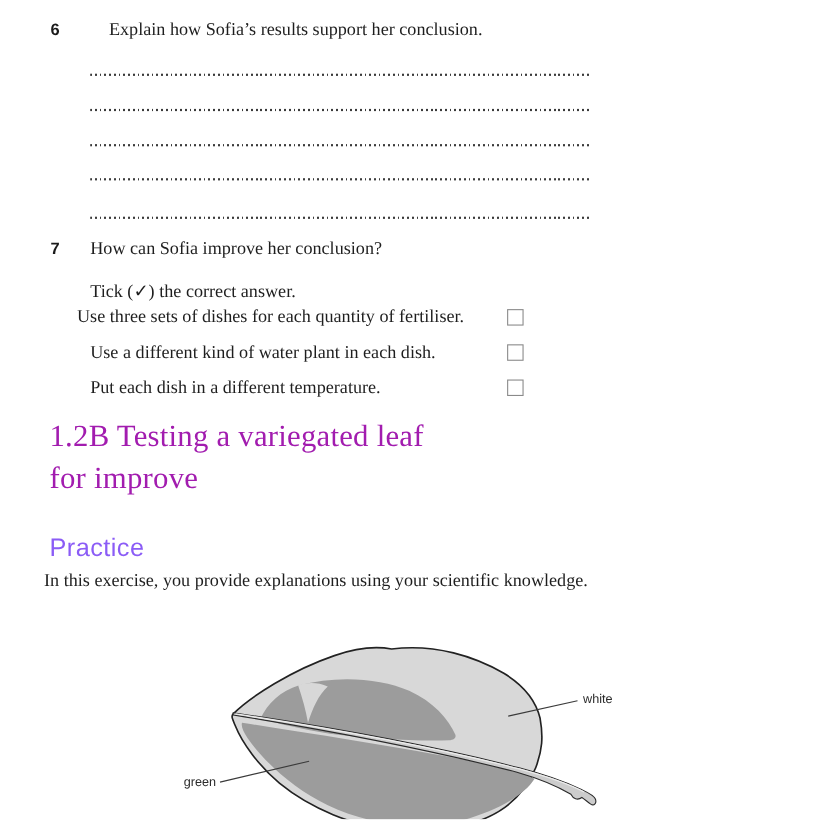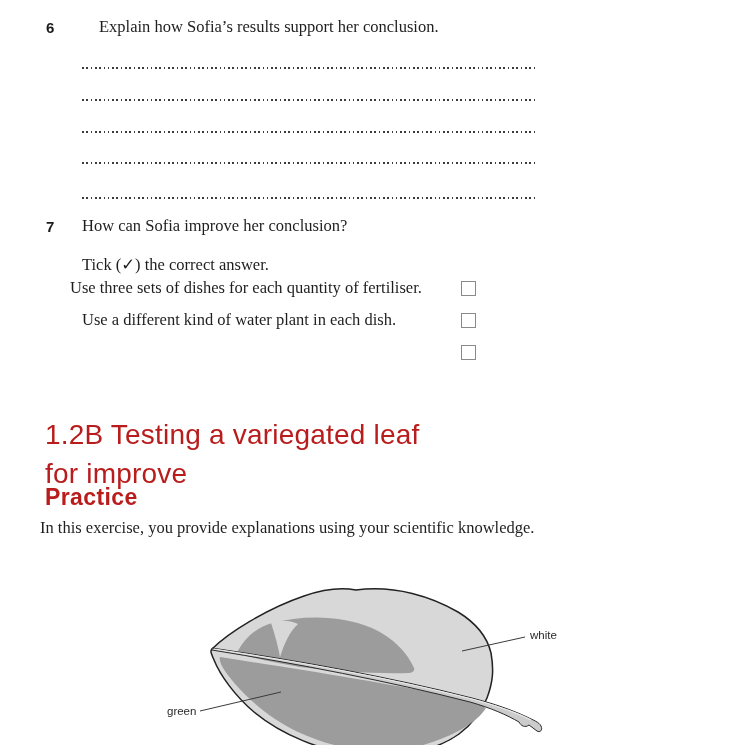--- a/index.html
+++ b/index.html
@@ -6,24 +6,24 @@
   .page{position:relative;width:745px;height:745px;background:#ffffff;overflow:hidden;
         font-family:"Liberation Serif","DejaVu Serif",serif;color:#1e1e1e;}
   .abs{position:absolute;}
   .qnum{font-family:"Liberation Sans","DejaVu Sans",sans-serif;font-weight:bold;
         font-size:15px;color:#1a1a1a;}
   .qtext{font-size:16.5px;white-space:nowrap;}
   .ansline{position:absolute;left:82px;width:456px;height:2px;
            background:repeating-linear-gradient(to right,#3b3b3b 0 1.6px,transparent 1.6px 4.3px);}
   .checkbox{position:absolute;left:461px;width:15px;height:15px;background:#fff;
             border:1px solid #8a8a8a;box-sizing:border-box;}
-  .heading{left:45px;top:415px;font-family:Liberation Sans, sans-serif;
-           font-size:28px;line-height:39px;color:#b91c1c;letter-spacing:.2px;}
+  .heading{left:45px;top:377px;font-family:Liberation Serif, serif;
+           font-size:28px;line-height:39px;color:#a21caf;letter-spacing:.2px;}
   .practice{left:45px;top:484px;font-family:"Liberation Sans","DejaVu Sans",sans-serif;
-            font-size:23px;color:#b91c1c;letter-spacing:.4px;font-weight:bold;}
+            font-size:23px;color:#8b5cf6;letter-spacing:.4px;}
   .para{font-size:16.5px;line-height:22.5px;white-space:nowrap;}
   .figure{left:140px;top:578px;width:580px;height:167px;}
   .leaflabel{font-family:"Liberation Sans","DejaVu Sans",sans-serif;font-size:11.5px;fill:#2a2a2a;}
 </style>
 </head>
 <body>
 
 <div class="page">
 
   <div class="abs qnum" style="left:46px;top:19px;">6</div>
@@ -38,20 +38,21 @@
   <div class="abs qnum" style="left:46px;top:218px;">7</div>
   <div class="abs qtext" style="left:82px;top:216px;">How can Sofia improve her conclusion?</div>
   <div class="abs qtext" style="left:82px;top:255px;">Tick (✓) the correct answer.</div>
 
   <div class="abs qtext" style="left:70px;top:278px;">Use three sets of dishes for each quantity of fertiliser.</div>
   <span class="checkbox" style="top:281px;"></span>
 
   <div class="abs qtext" style="left:82px;top:310px;">Use a different kind of water plant in each dish.</div>
   <span class="checkbox" style="top:313px;"></span>
 
+  <div class="abs qtext" style="left:82px;top:342px;">Put each dish in a different temperature.</div>
   <span class="checkbox" style="top:345px;"></span>
 
   <div class="abs heading">
     <div>1.2B Testing a variegated leaf</div>
     <div>for improve</div>
   </div>
 
   <div class="abs practice">Practice</div>
 
   <div class="abs para" style="left:40px;top:517px;">In this exercise, you provide explanations using your scientific knowledge.</div>

